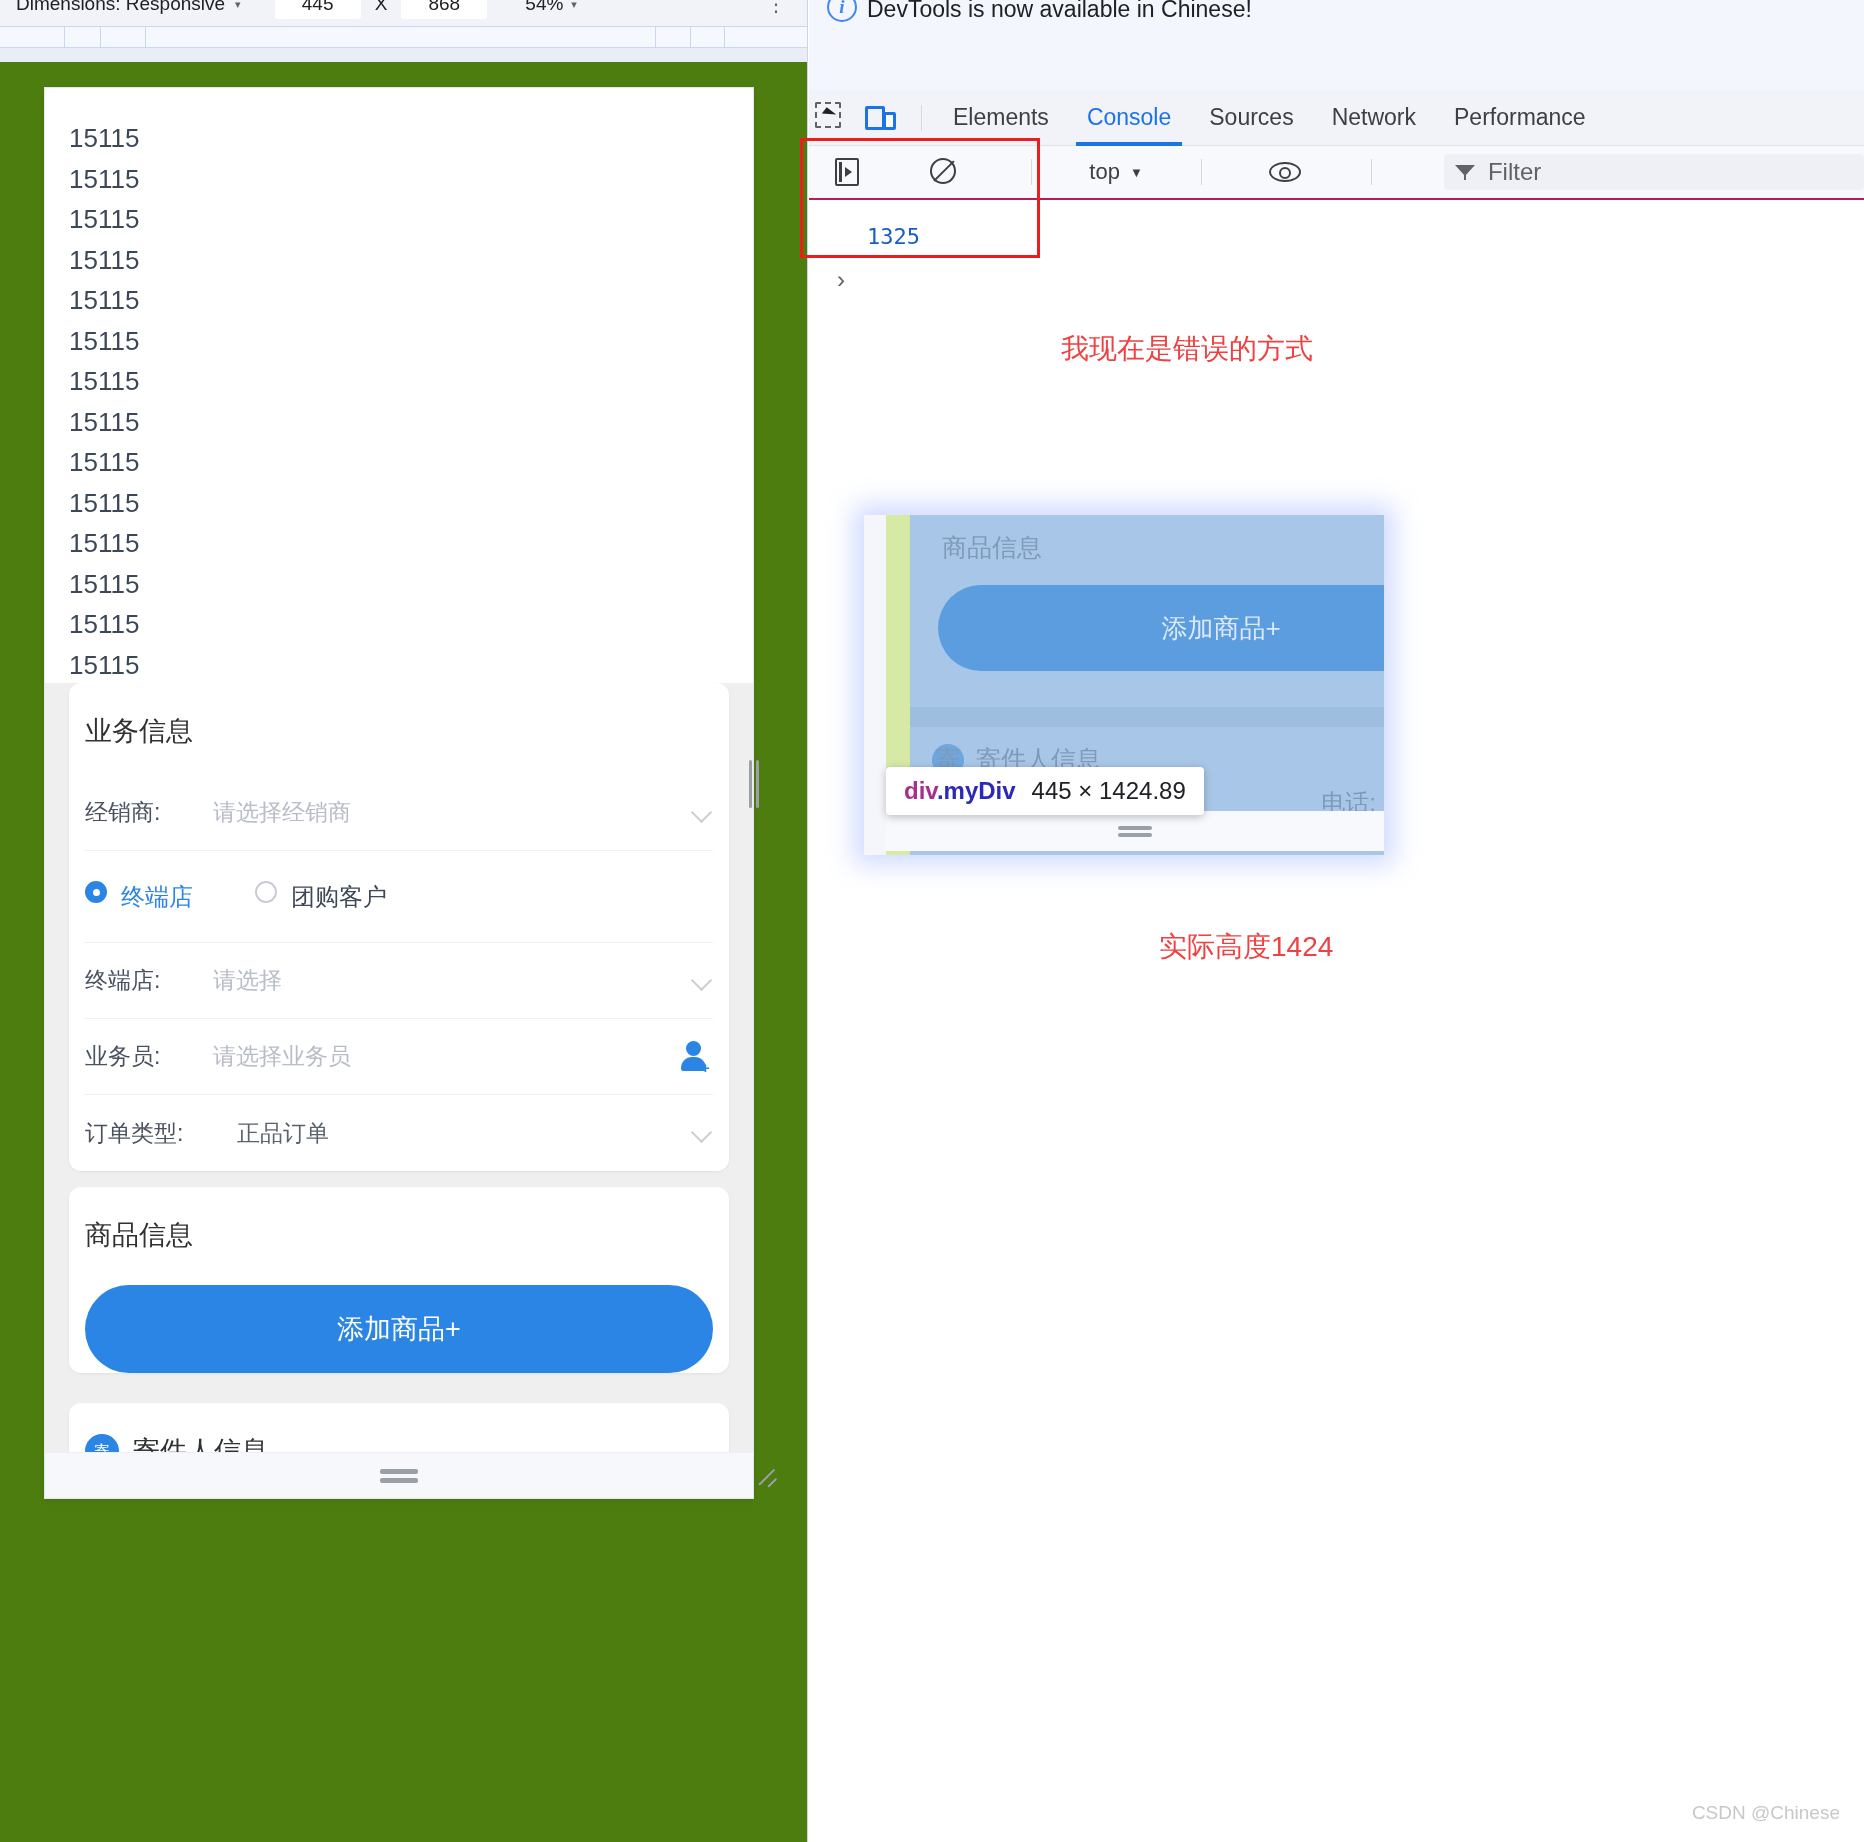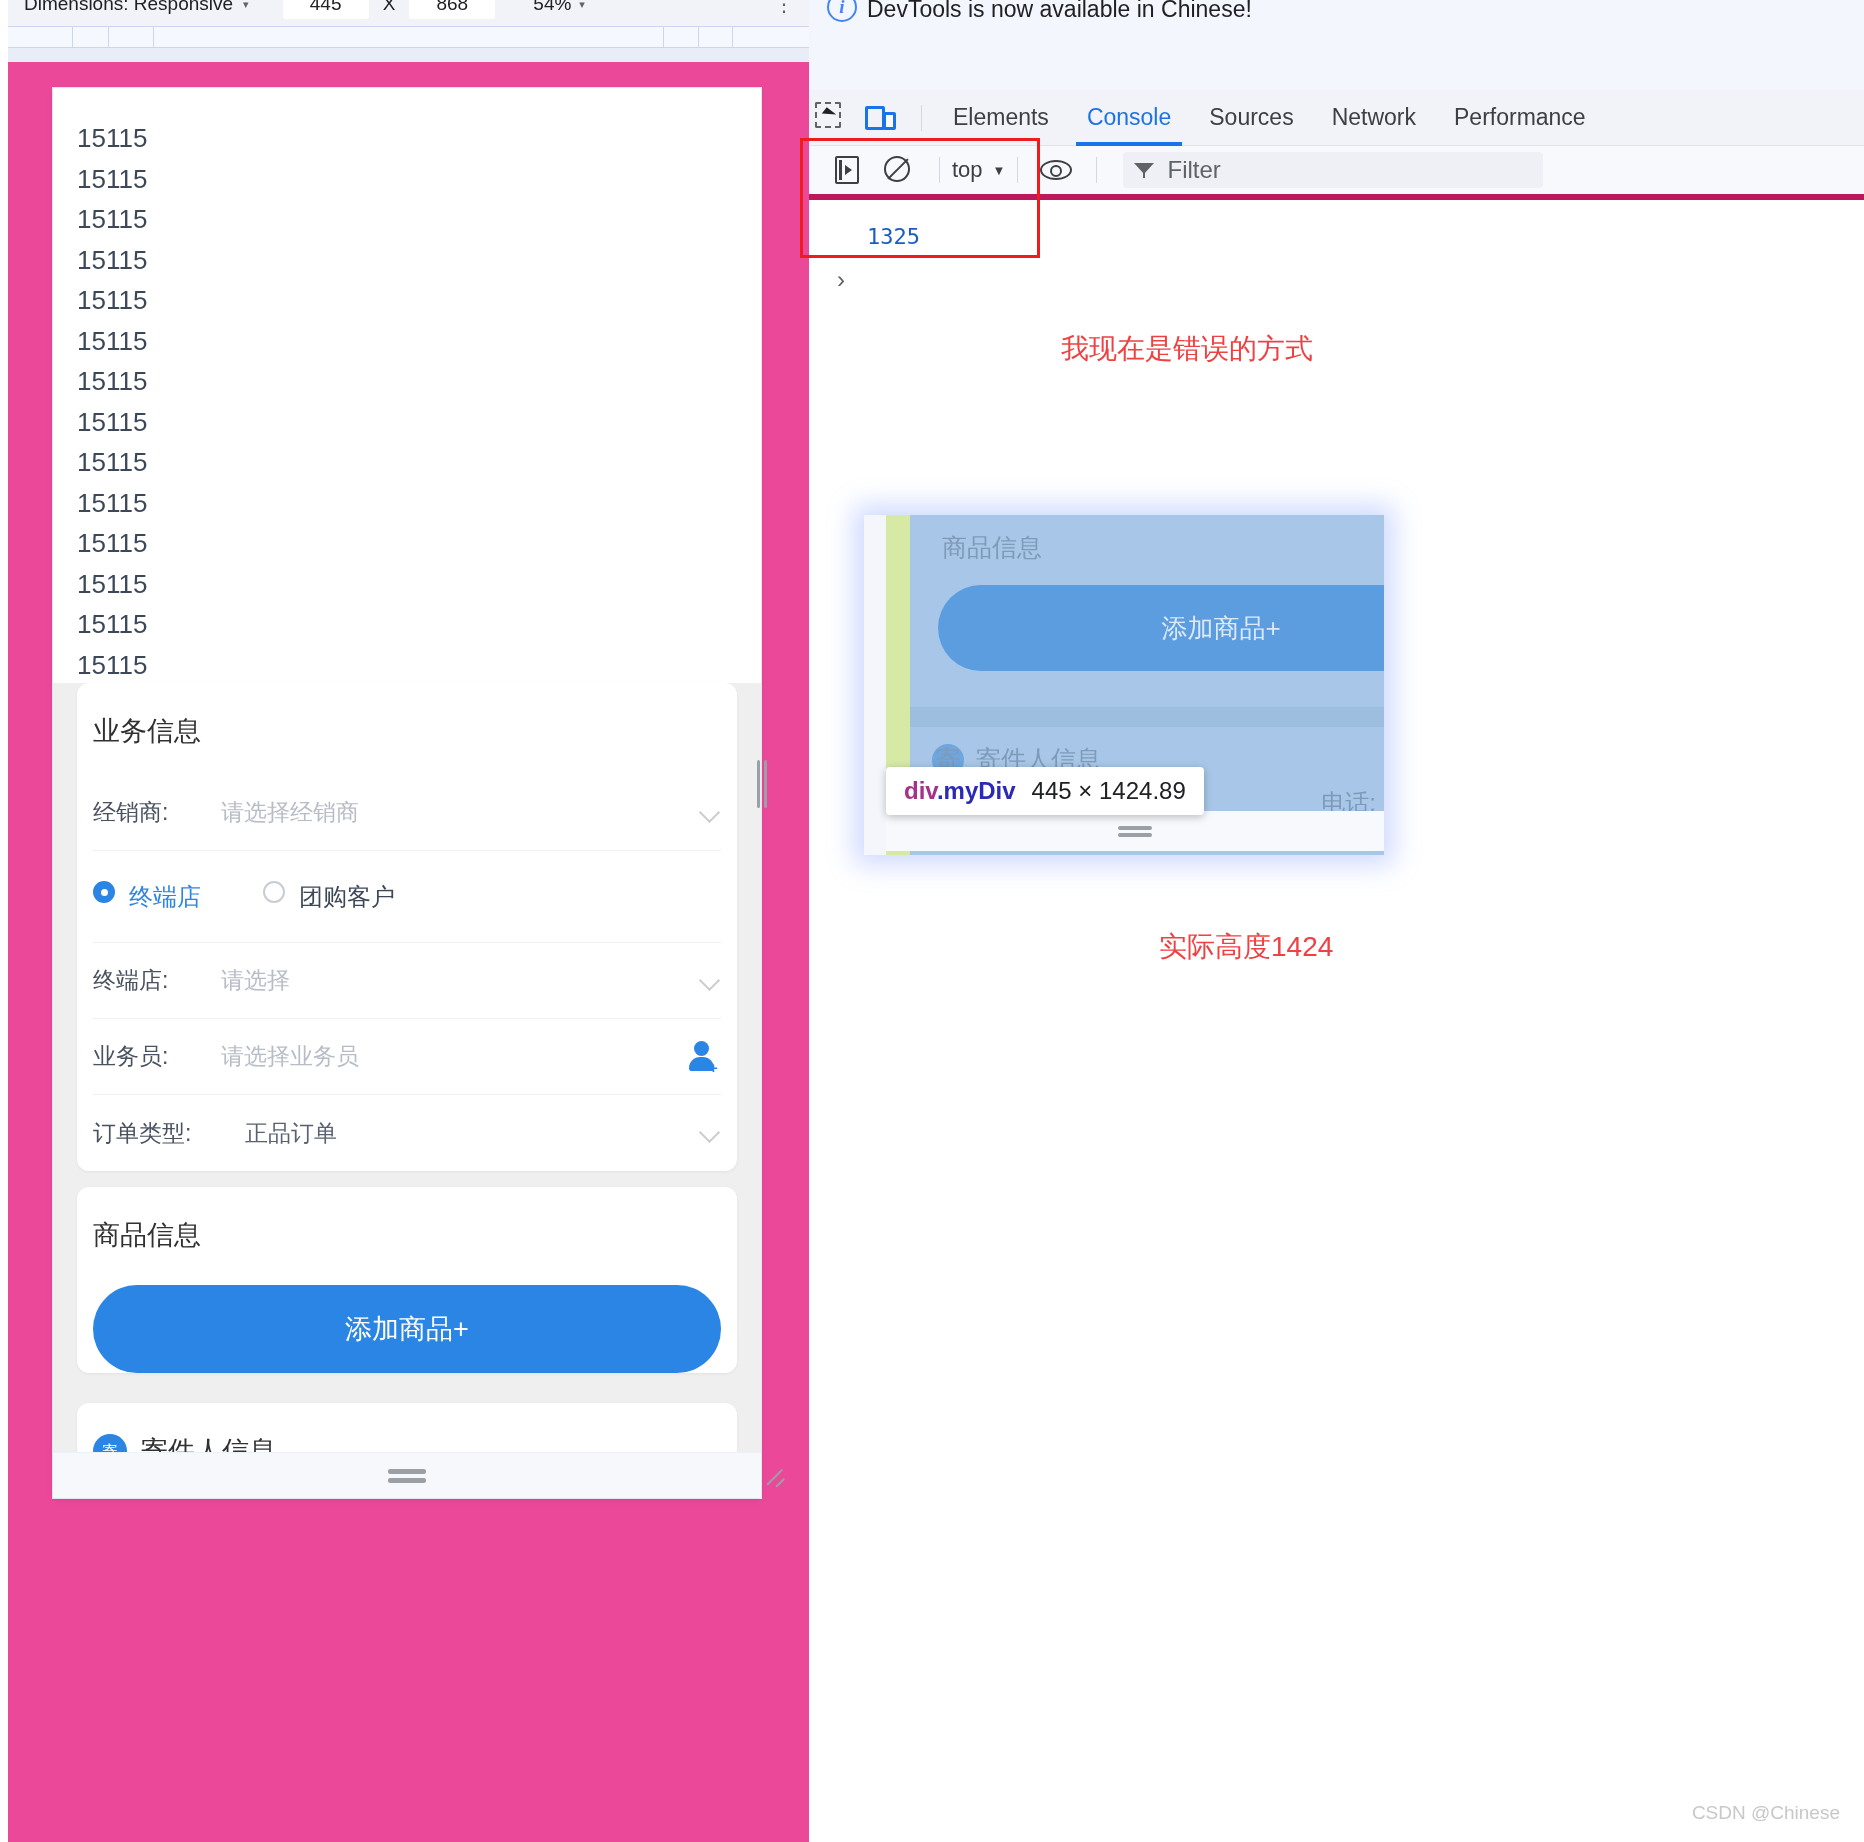--- a/index.html
+++ b/index.html
@@ -6,23 +6,23 @@
   html, body {
     width: 1864px; height: 1842px;
     font-family: "Liberation Sans", "DejaVu Sans", sans-serif;
     background: #ffffff;
     overflow: hidden;
   }
   #root { position: relative; width: 1864px; height: 1842px; }
 
   
   .device-pane {
-    position: absolute; left: 8px; top: 0;
+    position: absolute; left: 0; top: 0;
     width: 808px; height: 1842px;
-    background: #ec4899;
+    background: #4d7c0f;
     border-right: 1px solid #cdd4e6;
     overflow: hidden;
   }
   .device-toolbar {
     position: absolute; left: 0; top: -18px;
     width: 808px; height: 44px;
     background: #f1f3f9;
     display: flex; align-items: center;
     padding: 0 16px;
     font-size: 19px; color: #202124;
@@ -193,21 +193,22 @@
   .tab {
     font-size: 23px; color:#3c4043; padding: 0 19px; height:56px;
     display:flex; align-items:center; cursor:pointer; position:relative;
   }
   .tab.active { color:#1a73e8; }
   .tab.active::after{
     content:""; position:absolute; left:8px; right:8px; bottom:0; height:4px; background:#1a73e8;
   }
   .console-toolbar {
     height: 54px; background:#f8f9fc; display:flex; align-items:center; padding-left: 18px;
-    border-bottom:6px solid #be185d;
+    border-bottom:2px solid #be185d;
+    justify-content:space-between;
   }
   .ct-ico { width: 40px; height:40px; position:relative; margin-right: 10px; cursor:pointer;}
   .sidebar-ico .box{position:absolute; left:8px; top:6px; width:24px; height:28px; border:2px solid #3c4043; border-radius:2px;}
   .sidebar-ico .bar{position:absolute; left:12px; top:10px; width:3px; height:20px; background:#3c4043;}
   .sidebar-ico .tri{position:absolute; left:18px; top:15px; width:0;height:0;border-left:7px solid #3c4043;border-top:5px solid transparent;border-bottom:5px solid transparent;}
   .ban-ico .c{position:absolute; left:7px; top:6px; width:26px; height:26px; border:2px solid #3c4043; border-radius:50%;}
   .ban-ico .s{position:absolute; left:7px; top:18px; width:28px; height:2px; background:#3c4043; transform: rotate(-45deg);}
   .ctx-select { display:flex; align-items:center; font-size: 22px; color:#3c4043; cursor:pointer;}
   .ctx-caret { margin-left: 10px; font-size: 13px; }
   .eye-ico { width:42px; height:40px; position:relative; margin: 0 6px; cursor:pointer;}

